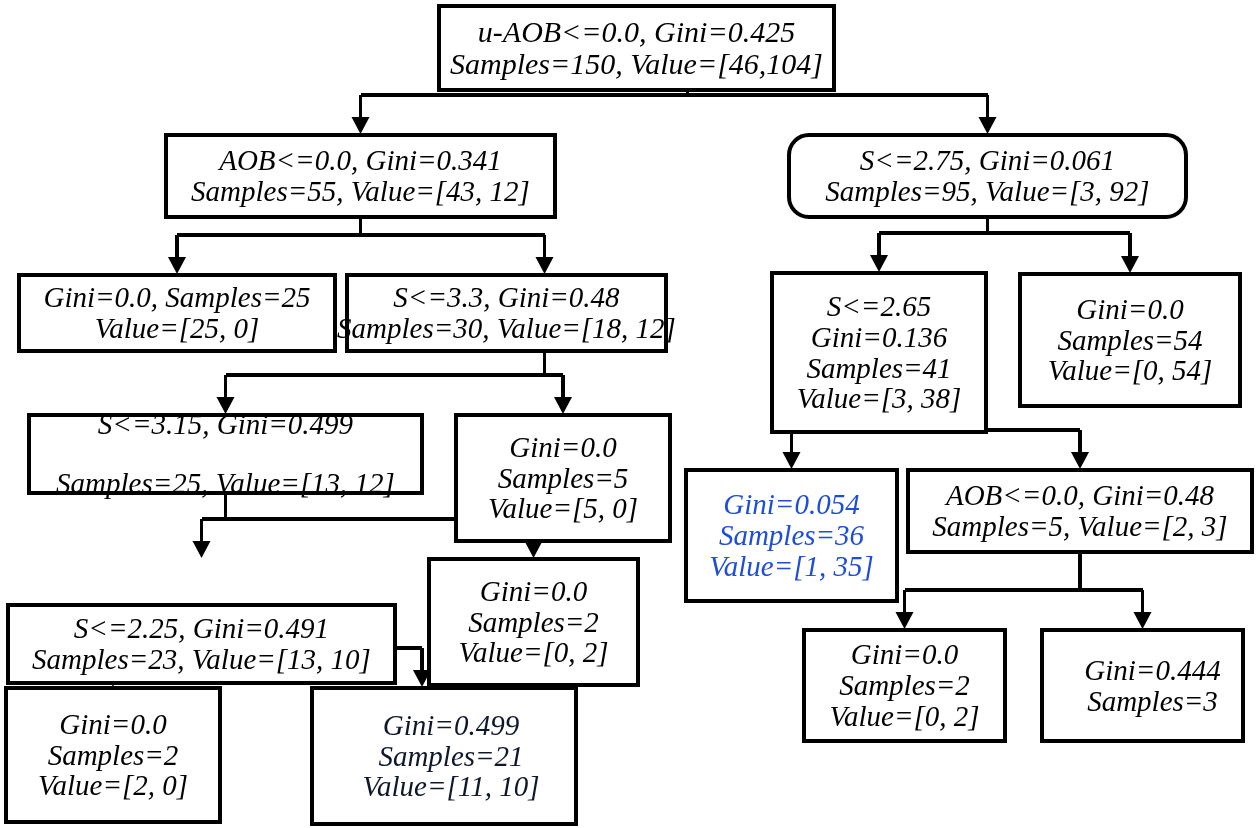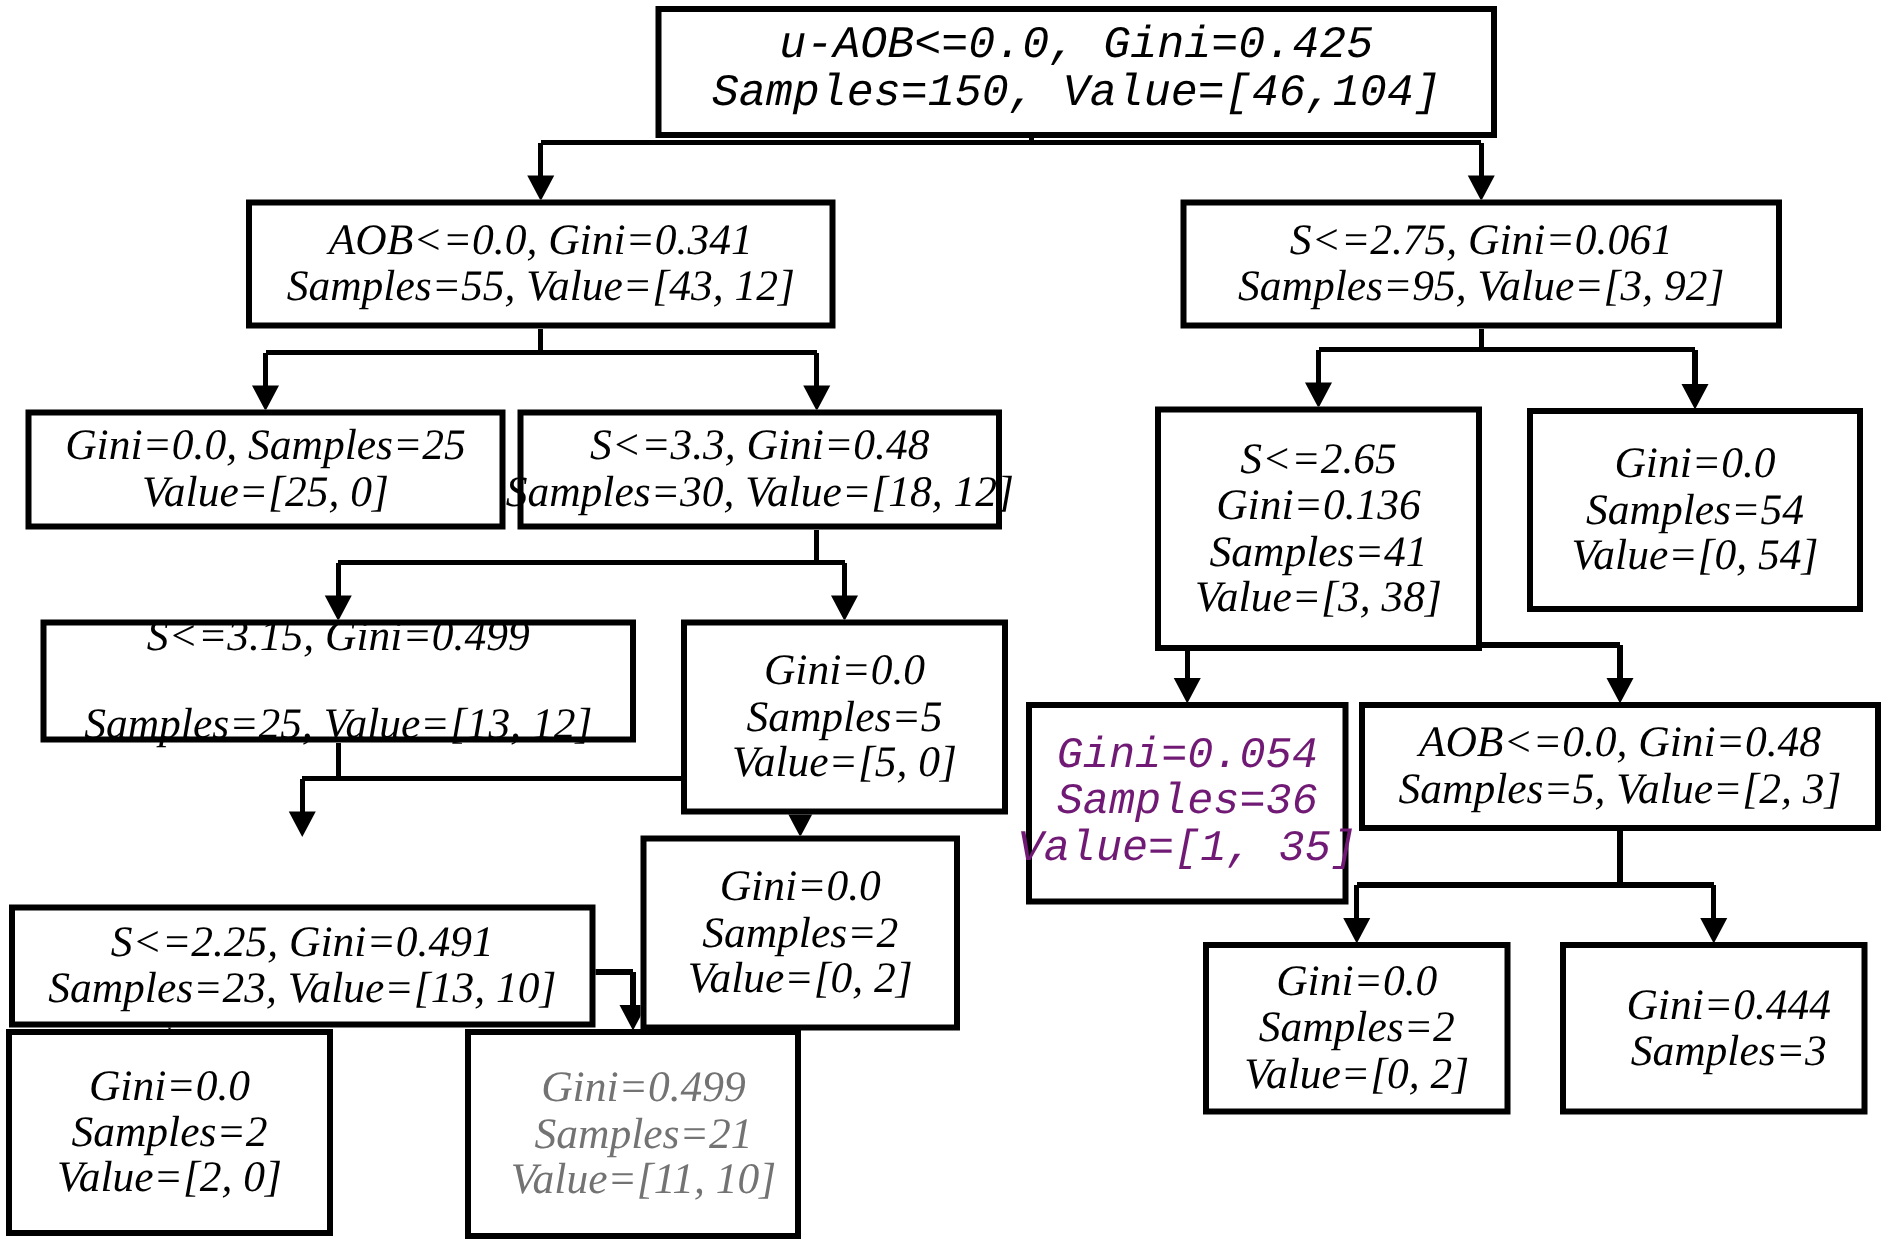--- a/index.html
+++ b/index.html
@@ -95,29 +95,29 @@
       <path d="M 422 648 V 671" stroke="#000000" stroke-width="3.5" fill="none" shape-rendering="crispEdges"></path>
       <polygon points="413,670 431,670 422,687" fill="#000000"></polygon>
       <path d="M 1080 554 V 590" stroke="#000000" stroke-width="3.5" fill="none" shape-rendering="crispEdges"></path>
       <path d="M 904.5 590 H 1142.5" stroke="#000000" stroke-width="3.5" fill="none" shape-rendering="crispEdges"></path>
       <path d="M 904.5 590 V 613" stroke="#000000" stroke-width="3.5" fill="none" shape-rendering="crispEdges"></path>
       <polygon points="895.5,612 913.5,612 904.5,629" fill="#000000"></polygon>
       <path d="M 1142.5 590 V 613" stroke="#000000" stroke-width="3.5" fill="none" shape-rendering="crispEdges"></path>
       <polygon points="1133.5,612 1151.5,612 1142.5,629" fill="#000000"></polygon>
     </svg>
   <div id="node-layer">
-      <div class="node f32" style="left: 437px; top: 4px; width: 561px; height: 88px; border-color: rgb(0, 0, 0); background: rgb(255, 255, 255); color: rgb(0, 0, 0); font-family: Liberation Mono, monospace;">
+      <div class="node f32" style="left: 437px; top: 4px; width: 399px; height: 88px; border-color: rgb(0, 0, 0); background: rgb(255, 255, 255); color: rgb(0, 0, 0);">
         <span class="line">u-AOB&lt;=0.0, Gini=0.425</span>
         <span class="line">Samples=150, Value=[46,104]</span>
       </div>
       <div class="node f30" style="left: 164px; top: 133px; width: 393px; height: 86px; border-color: rgb(0, 0, 0); background: rgb(255, 255, 255); color: rgb(0, 0, 0);">
         <span class="line">AOB&lt;=0.0, Gini=0.341</span>
         <span class="line">Samples=55, Value=[43, 12]</span>
       </div>
-      <div class="node f30" style="left: 787px; top: 133px; width: 401px; height: 86px; border-color: rgb(0, 0, 0); background: rgb(255, 255, 255); color: rgb(0, 0, 0);">
+      <div class="node f30" style="left: 787px; top: 133px; width: 401px; height: 86px; border-color: rgb(0, 0, 0); background: rgb(255, 255, 255); color: rgb(0, 0, 0); border-radius: 22px;">
         <span class="line">S&lt;=2.75, Gini=0.061</span>
         <span class="line">Samples=95, Value=[3, 92]</span>
       </div>
       <div class="node f30" style="left: 17px; top: 273px; width: 320px; height: 80px; border-color: rgb(0, 0, 0); background: rgb(255, 255, 255); color: rgb(0, 0, 0);">
         <span class="line">Gini=0.0, Samples=25</span>
         <span class="line">Value=[25, 0]</span>
       </div>
       <div class="node f30" style="left: 345px; top: 273px; width: 323px; height: 80px; border-color: rgb(0, 0, 0); background: rgb(255, 255, 255); color: rgb(0, 0, 0);">
         <span class="line">S&lt;=3.3, Gini=0.48</span>
         <span class="line">Samples=30, Value=[18, 12]</span>
@@ -135,21 +135,21 @@
       </div>
       <div class="node f30" style="left: 27px; top: 413px; width: 397px; height: 82px; border-color: rgb(0, 0, 0); background: rgb(255, 255, 255); color: rgb(0, 0, 0); gap: 28px;">
         <span class="line">S&lt;=3.15, Gini=0.499</span>
         <span class="line">Samples=25, Value=[13, 12]</span>
       </div>
       <div class="node f30" style="left: 454px; top: 413px; width: 218px; height: 130px; border-color: rgb(0, 0, 0); background: rgb(255, 255, 255); color: rgb(0, 0, 0);">
         <span class="line">Gini=0.0</span>
         <span class="line">Samples=5</span>
         <span class="line">Value=[5, 0]</span>
       </div>
-      <div class="node f30" style="left: 684px; top: 468px; width: 215px; height: 135px; border-color: rgb(0, 0, 0); background: rgb(255, 255, 255); color: #701a75; font-family: Liberation Mono, monospace;">
+      <div class="node f30" style="left: 684px; top: 468px; width: 215px; height: 135px; border-color: rgb(0, 0, 0); background: rgb(255, 255, 255); color: #1d4ed8;">
         <span class="line">Gini=0.054</span>
         <span class="line">Samples=36</span>
         <span class="line">Value=[1, 35]</span>
       </div>
       <div class="node f30" style="left: 906px; top: 468px; width: 348px; height: 86px; border-color: rgb(0, 0, 0); background: rgb(255, 255, 255); color: rgb(0, 0, 0);">
         <span class="line">AOB&lt;=0.0, Gini=0.48</span>
         <span class="line">Samples=5, Value=[2, 3]</span>
       </div>
       <div class="node f30" style="left: 6px; top: 557px; width: 391px; height: 82px; border-color: rgb(0, 0, 0); background: rgb(255, 255, 255); color: rgb(0, 0, 0); margin-top: 46px;">
         <span class="line">S&lt;=2.25, Gini=0.491</span>
@@ -158,21 +158,21 @@
       <div class="node f30" style="left: 427px; top: 557px; width: 213px; height: 130px; border-color: rgb(0, 0, 0); background: rgb(255, 255, 255); color: rgb(0, 0, 0);">
         <span class="line">Gini=0.0</span>
         <span class="line">Samples=2</span>
         <span class="line">Value=[0, 2]</span>
       </div>
       <div class="node f30" style="left: 4px; top: 686px; width: 218px; height: 138px; border-color: rgb(0, 0, 0); background: rgb(255, 255, 255); color: rgb(0, 0, 0);">
         <span class="line">Gini=0.0</span>
         <span class="line">Samples=2</span>
         <span class="line">Value=[2, 0]</span>
       </div>
-      <div class="node f30" style="left: 310px; top: 686px; width: 224px; height: 140px; border-color: rgb(0, 0, 0); background: rgb(255, 255, 255); color: #737373; padding-left: 14px;">
+      <div class="node f30" style="left: 310px; top: 686px; width: 268px; height: 140px; border-color: rgb(0, 0, 0); background: rgb(255, 255, 255); color: #0f172a; padding-left: 14px;">
         <span class="line">Gini=0.499</span>
         <span class="line">Samples=21</span>
         <span class="line">Value=[11, 10]</span>
       </div>
       <div class="node f30" style="left: 802px; top: 628px; width: 205px; height: 115px; border-color: rgb(0, 0, 0); background: rgb(255, 255, 255); color: rgb(0, 0, 0);">
         <span class="line">Gini=0.0</span>
         <span class="line">Samples=2</span>
         <span class="line">Value=[0, 2]</span>
       </div>
       <div class="node f30" style="left: 1040px; top: 628px; width: 205px; height: 115px; border-color: rgb(0, 0, 0); background: rgb(255, 255, 255); color: rgb(0, 0, 0); padding-left: 20px;">

